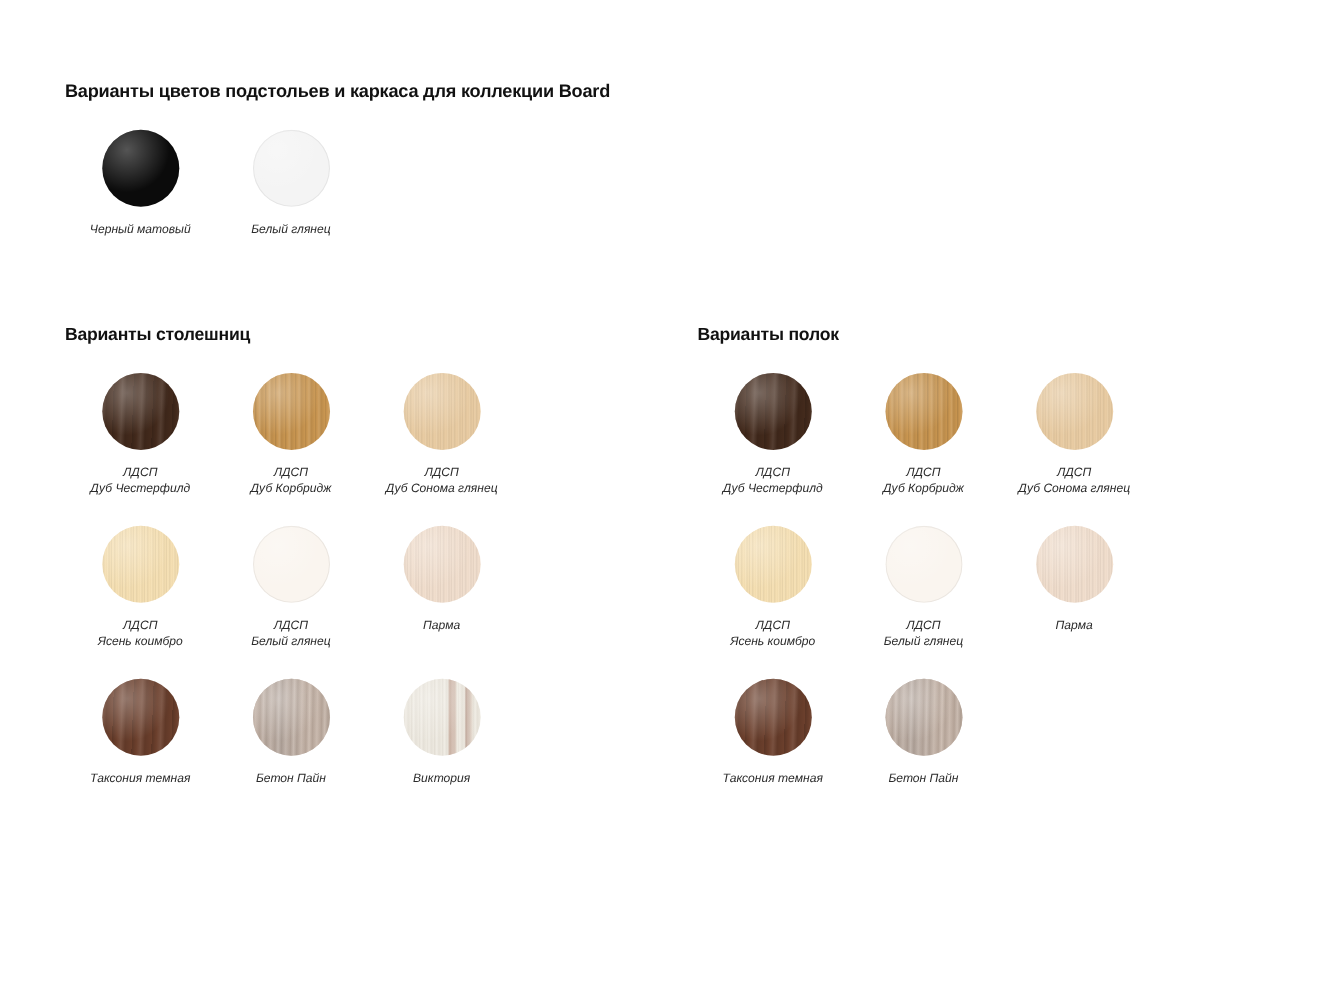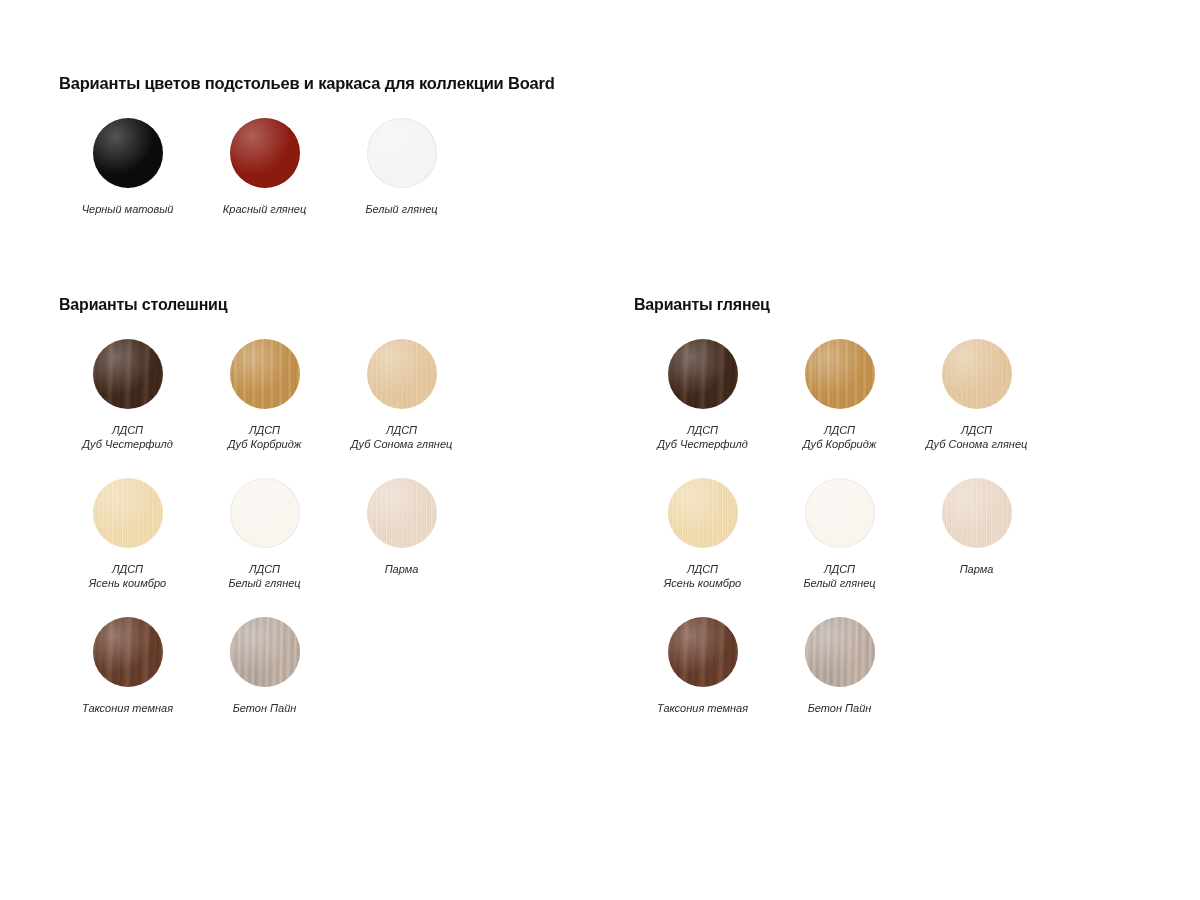--- a/index.html
+++ b/index.html
@@ -219,26 +219,20 @@
   <div class="main-title">Варианты цветов подстольев и каркаса для коллекции Board</div>
 
   <div class="grid" id="grid-frame">
       <div class="swatch-cell">
         <div class="swatch-disc sheen outlined" style="background: rgb(11, 11, 11);"></div>
         <div class="swatch-label">
           <span class="lbl-main">Черный матовый</span>
         </div>
       </div>
       <div class="swatch-cell">
-        <div class="swatch-disc sheen outlined" style="background: rgb(139, 26, 16);"></div>
-        <div class="swatch-label">
-          <span class="lbl-main">Красный глянец</span>
-        </div>
-      </div>
-      <div class="swatch-cell">
         <div class="swatch-disc sheen outlined" style="background: rgb(244, 244, 244);"></div>
         <div class="swatch-label">
           <span class="lbl-main">Белый глянец</span>
         </div>
       </div>
     </div>
 
   <div class="section-title" id="title-tops">Варианты столешниц</div>
 
   <div class="grid" id="grid-tops">
@@ -288,23 +282,29 @@
         <div class="swatch-label">
           <span class="lbl-main">Таксония темная</span>
         </div>
       </div>
       <div class="swatch-cell">
         <div class="swatch-disc concrete sheen" style="background: rgb(191, 174, 162);"></div>
         <div class="swatch-label">
           <span class="lbl-main">Бетон Пайн</span>
         </div>
       </div>
+      <div class="swatch-cell">
+        <div class="swatch-disc victoria sheen" style="background: rgb(238, 234, 225);"></div>
+        <div class="swatch-label">
+          <span class="lbl-main">Виктория</span>
+        </div>
+      </div>
     </div>
 
-  <div class="section-title" id="title-shelves">Варианты глянец</div>
+  <div class="section-title" id="title-shelves">Варианты полок</div>
 
   <div class="grid" id="grid-shelves">
       <div class="swatch-cell">
         <div class="swatch-disc grain-wide sheen" style="background: rgb(67, 42, 28);"></div>
         <div class="swatch-label">
           <span class="lbl-top">ЛДСП</span>
           <span class="lbl-main">Дуб Честерфилд</span>
         </div>
       </div>
       <div class="swatch-cell">

